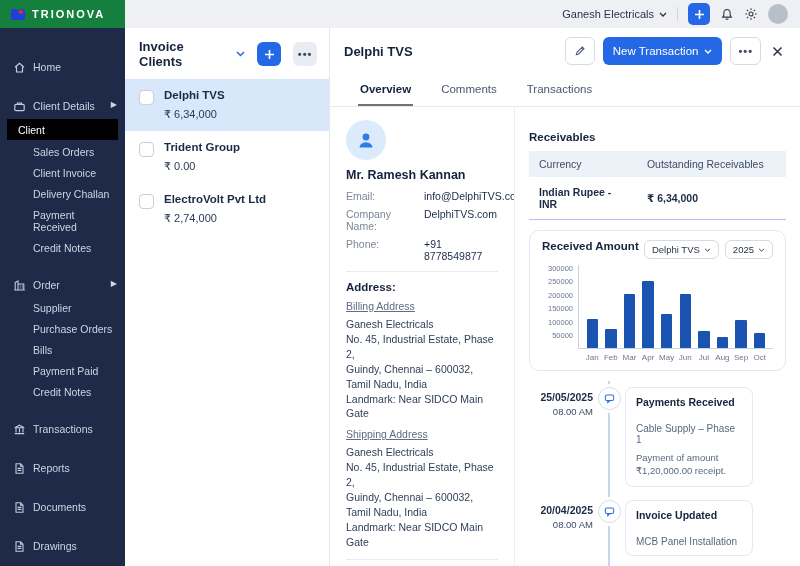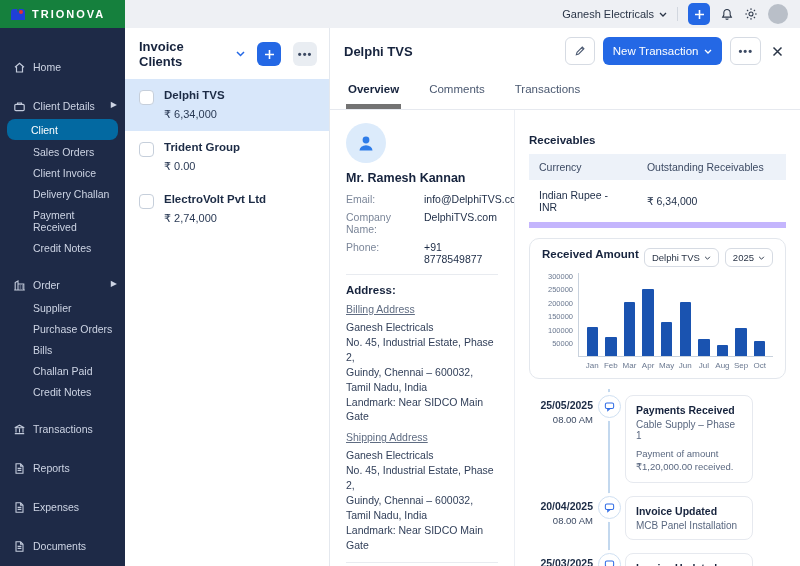--- a/index.html
+++ b/index.html
@@ -20,21 +20,21 @@
 
   
   .body { flex:1; display:flex; min-height:0; }
 
   
   .sidebar { width:125px; flex:0 0 125px; background:#1e2a47; padding-top:12px; overflow:hidden; }
   .nav-item { display:flex; align-items:flex-start; gap:7px; padding:5px 8px 5px 13px; color:#cdd4e4; font-size:10.5px; cursor:pointer;margin-top:16px; }
   .nav-item .nav-ico { display:flex; width:13px; justify-content:center; }
   .nav-caret { margin-left:auto; font-size:8px; color:#cdd4e4; }
   .nav-sub { padding:4.5px 8px 4.5px 33px; color:#cdd4e4; font-size:10.5px; cursor:pointer; }
-  .nav-sub.active { background:#0369a1; color:#fff; border-radius:8px; margin:1px 7px; padding-left:24px; }
+  .nav-sub.active { background:#000000; color:#fff; border-radius:0; margin:1px 7px; padding-left:11px; }
   .nav-group { margin-bottom:2px; }
 
   
   .client-col { width:205px; flex:0 0 205px; background:#fff; border-right:1px solid #e4e8ee; display:flex; flex-direction:column; }
   .client-head { display:flex; align-items:center; padding:11px 12px 10px 14px; gap:6px; }
   .client-head-title { font-size:13px; font-weight:bold; color:#16233d; }
   .spacer { flex:1; }
   .cl-add { width:24px; height:24px; background:#2468e5; border:none; border-radius:6px; color:#fff; display:flex; align-items:center; justify-content:center; cursor:pointer; }
   .cl-more { width:24px; height:24px; background:#e9edf2; border:none; border-radius:6px; color:#3c4a63; font-weight:bold; font-size:11px; letter-spacing:1px; cursor:pointer; }
   .client-row { display:flex; gap:10px; padding:10px 14px; cursor:pointer; }
@@ -46,21 +46,21 @@
   
   .main-col { flex:1; display:flex; flex-direction:column; min-width:0; }
   .main-head { display:flex; align-items:center; padding:9px 14px; gap:8px; }
   .main-title { font-size:13px; font-weight:bold; color:#16233d; }
   .btn-outline { height:28px; min-width:30px; border:1px solid #d6dbe3; background:#fff; border-radius:6px; display:flex; align-items:center; justify-content:center; cursor:pointer; padding:0 7px; }
   .btn-primary { height:28px; background:#2468e5; color:#fff; border:none; border-radius:6px; font-size:11.5px; display:flex; align-items:center; gap:6px; padding:0 10px; cursor:pointer; }
   .close-btn { background:none; border:none; cursor:pointer; display:flex; padding:0 2px; }
 
   .tabbar { display:flex; gap:26px; padding:0 16px; border-bottom:1px solid #e6e9ef; }
   .tab { font-size:11.5px; color:#4a5870; padding:9px 2px; cursor:pointer; }
-  .tab.active { color:#16233d; font-weight:bold; border-bottom:5px solid #737373; }
+  .tab.active { color:#16233d; font-weight:bold; border-bottom:2px solid #737373;margin-left:12px; }
 
   .content { flex:1; display:flex; min-height:0; }
 
   
   .detail-col { width:185px; flex:0 0 185px; border-right:1px solid #eceff4; padding:13px 16px 0 16px; overflow:hidden; }
   .d-avatar { width:40px; height:40px; border-radius:50%; background:#dcebfb; display:flex; align-items:center; justify-content:center; }
   .d-name { font-size:12.5px; font-weight:bold; margin:8px 0 8px; color:#16233d; }
   .frow { display:flex; font-size:10.5px; margin-bottom:6px; }
   .frow .fl { width:78px; color:#7b8699; flex:0 0 78px; }
   .frow .fv { color:#1c2b45; }
@@ -69,21 +69,21 @@
   .addr-sub { font-size:10.5px; color:#5f6c82; text-decoration:underline; margin:7px 0 5px; }
   .addr-line { font-size:10.5px; color:#32405a; line-height:1.42; }
 
   
   .summary-col { flex:1; padding:12px 14px 0 14px; min-width:0; overflow:hidden; }
   .payline { font-size:10.5px; color:#5a6880; }
   .payline b { color:#1c2b45; font-weight:600; }
   .recv-h { font-size:11.5px; font-weight:bold; color:#16233d; margin:12px 0 8px; }
   table.recv { width:100%; border-collapse:collapse; font-size:10.5px; }
   table.recv th { background:#edf2f9; text-align:left; font-weight:normal; color:#3c4a63; padding:7px 10px; }
-  table.recv td { padding:9px 10px; color:#1c2b45; border-bottom:6px solid #c4b5fd; font-weight:400; }
+  table.recv td { padding:9px 10px; color:#1c2b45; border-bottom:1px solid #c4b5fd; font-weight:700; }
   table.recv th:first-child, table.recv td:first-child { width:42%; }
 
   
   .chart-card { border:1px solid #e3e7ed; border-radius:10px; padding:9px 12px 8px; margin-top:10px; }
   .chart-head { display:flex; align-items:flex-start; margin-bottom:6px; }
   .chart-title { font-size:11.5px; font-weight:bold; color:#16233d; }
   .pill { border:1px solid #d6dbe3; border-radius:6px; background:#fff; font-size:9.5px; color:#2a3547; padding:3px 7px; display:flex; align-items:center; gap:4px; cursor:pointer; }
   .chart-wrap { display:flex; }
   .chart-y { position:relative; width:36px; height:84px; flex:0 0 36px; }
   .chart-y .ytick { position:absolute; right:5px; transform:translateY(50%); font-size:7.5px; color:#6a7890; }
@@ -99,21 +99,21 @@
   .tl-line { position:absolute; left:79px; top:-6px; bottom:0; width:2px; background:#c3d8ee; }
   .tl-entry { display:flex; margin-bottom:13px; position:relative; }
   .tl-when { width:64px; flex:0 0 64px; text-align:right; padding-top:4px; }
   .tl-date { font-size:10.5px; font-weight:bold; color:#1c2b45; }
   .tl-time { font-size:9.5px; color:#3c4a63; margin-top:3px; }
   .tl-time:empty { display:none; }
   .tl-node { width:32px; flex:0 0 32px; display:flex; justify-content:center; }
   .tl-icon { width:23px; height:23px; border-radius:50%; background:#fff; border:1px solid #cfe0f2; display:flex; align-items:center; justify-content:center; box-shadow:0 0 0 3px #fff; }
   .tl-card { width:128px; border:1px solid #e6e9ef; border-radius:8px; background:#fff; padding:8px 10px; }
   .tl-title { font-size:10.5px; font-weight:600; color:#16233d; }
-  .tl-sub { font-size:10px; color:#5a6880; margin-top:3px; }
+  .tl-sub { font-size:10px; color:#5a6880; margin-top:15px; }
   .tl-sub:empty { display:none; }
   .tl-desc { font-size:9.5px; color:#5a6880; margin-top:7px; line-height:1.35; }
   .tl-desc:empty { display:none; }
 </style>
 </head>
 <body>
 
 <div class="app">
 
   <div class="topbar">
@@ -195,47 +195,39 @@
               <svg width="13" height="13" viewBox="0 0 13 13">
                 <path d="M2.2 11 V3.6 L5 2 V11 M5 5 H10.8 V11 M1.2 11 H11.8 M6.7 7 h1 M8.9 7 h1 M6.7 9 h1 M8.9 9 h1" fill="none" stroke="#c3cbdc" stroke-width="1.1"></path>
               </svg>
             </span>
           <span class="nav-label">Order</span>
           <span class="nav-caret">▶</span>
         </div>
         <div class="nav-sub">Supplier</div>
         <div class="nav-sub">Purchase Orders</div>
         <div class="nav-sub">Bills</div>
-        <div class="nav-sub">Challan Paid</div>
+        <div class="nav-sub">Payment Paid</div>
         <div class="nav-sub">Credit Notes</div>
       </div>
 
       <div class="nav-item">
         <span class="nav-ico">
             <svg width="13" height="13" viewBox="0 0 13 13">
               <path d="M1.8 4.8 L6.5 2.2 L11.2 4.8 H1.8 z M3 5.6 V9.6 M6.5 5.6 V9.6 M10 5.6 V9.6 M1.8 10.6 H11.2" fill="none" stroke="#c3cbdc" stroke-width="1.1"></path>
             </svg>
           </span>
         <span class="nav-label">Transactions</span>
       </div>
       <div class="nav-item">
         <span class="nav-ico">
             <svg width="13" height="13" viewBox="0 0 13 13">
               <path d="M3 1.8 h4.6 L10 4.2 V11.2 H3 z M7.6 1.8 V4.2 H10 M4.6 6.4 h3.8 M4.6 8.4 h3.8" fill="none" stroke="#c3cbdc" stroke-width="1.1"></path>
             </svg>
           </span>
         <span class="nav-label">Reports</span>
-      </div>
-      <div class="nav-item">
-        <span class="nav-ico">
-            <svg width="13" height="13" viewBox="0 0 13 13">
-              <path d="M3 1.8 h4.6 L10 4.2 V11.2 H3 z M7.6 1.8 V4.2 H10 M4.6 6.4 h3.8 M4.6 8.4 h3.8" fill="none" stroke="#c3cbdc" stroke-width="1.1"></path>
-            </svg>
-          </span>
-        <span class="nav-label">Expenses</span>
       </div>
       <div class="nav-item">
         <span class="nav-ico">
             <svg width="13" height="13" viewBox="0 0 13 13">
               <path d="M3 1.8 h4.6 L10 4.2 V11.2 H3 z M7.6 1.8 V4.2 H10 M4.6 6.4 h3.8 M4.6 8.4 h3.8" fill="none" stroke="#c3cbdc" stroke-width="1.1"></path>
             </svg>
           </span>
         <span class="nav-label">Documents</span>
       </div>
       <div class="nav-item">
@@ -484,21 +476,21 @@
                 <div class="tl-icon">
                   <svg width="11" height="11" viewBox="0 0 13 13">
                       <rect x="1.6" y="2.4" width="9.8" height="6.6" rx="1.8" fill="none" stroke="#2e6be5" stroke-width="1.2"></rect>
                       <path d="M4.4 9 v2.3 L7.2 9" fill="none" stroke="#2e6be5" stroke-width="1.2"></path>
                     </svg>
                 </div>
               </div>
               <div class="tl-card">
                 <div class="tl-title">Payments Received</div>
                 <div class="tl-sub">Cable Supply – Phase 1</div>
-                <div class="tl-desc">Payment of amount ₹1,20,000.00 received.</div>
+                <div class="tl-desc">Payment of amount ₹1,20,000.00 receipt.</div>
               </div>
             </div>
 
             <div class="tl-entry">
               <div class="tl-when">
                 <div class="tl-date">20/04/2025</div>
                 <div class="tl-time">08.00 AM</div>
               </div>
               <div class="tl-node">
                 <div class="tl-icon">

